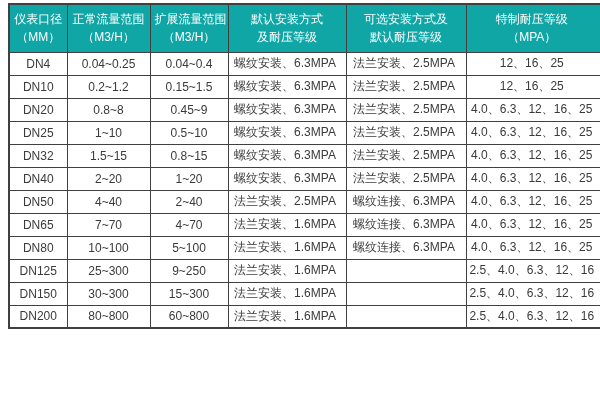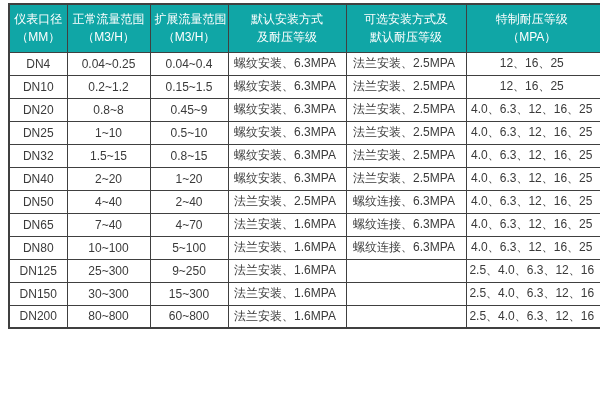--- a/index.html
+++ b/index.html
@@ -147,21 +147,21 @@
         <tr>
           <td class="ac">DN50</td>
           <td class="ac">4~40</td>
           <td class="ac">2~40</td>
           <td class="al">法兰安装、2.5MPA</td>
           <td class="al">螺纹连接、6.3MPA</td>
           <td class="al">4.0、6.3、12、16、25</td>
         </tr>
         <tr>
           <td class="ac">DN65</td>
-          <td class="ac">7~40</td>
+          <td class="ac">7~70</td>
           <td class="ac">4~70</td>
           <td class="al">法兰安装、1.6MPA</td>
           <td class="al">螺纹连接、6.3MPA</td>
           <td class="al">4.0、6.3、12、16、25</td>
         </tr>
         <tr>
           <td class="ac">DN80</td>
           <td class="ac">10~100</td>
           <td class="ac">5~100</td>
           <td class="al">法兰安装、1.6MPA</td>

